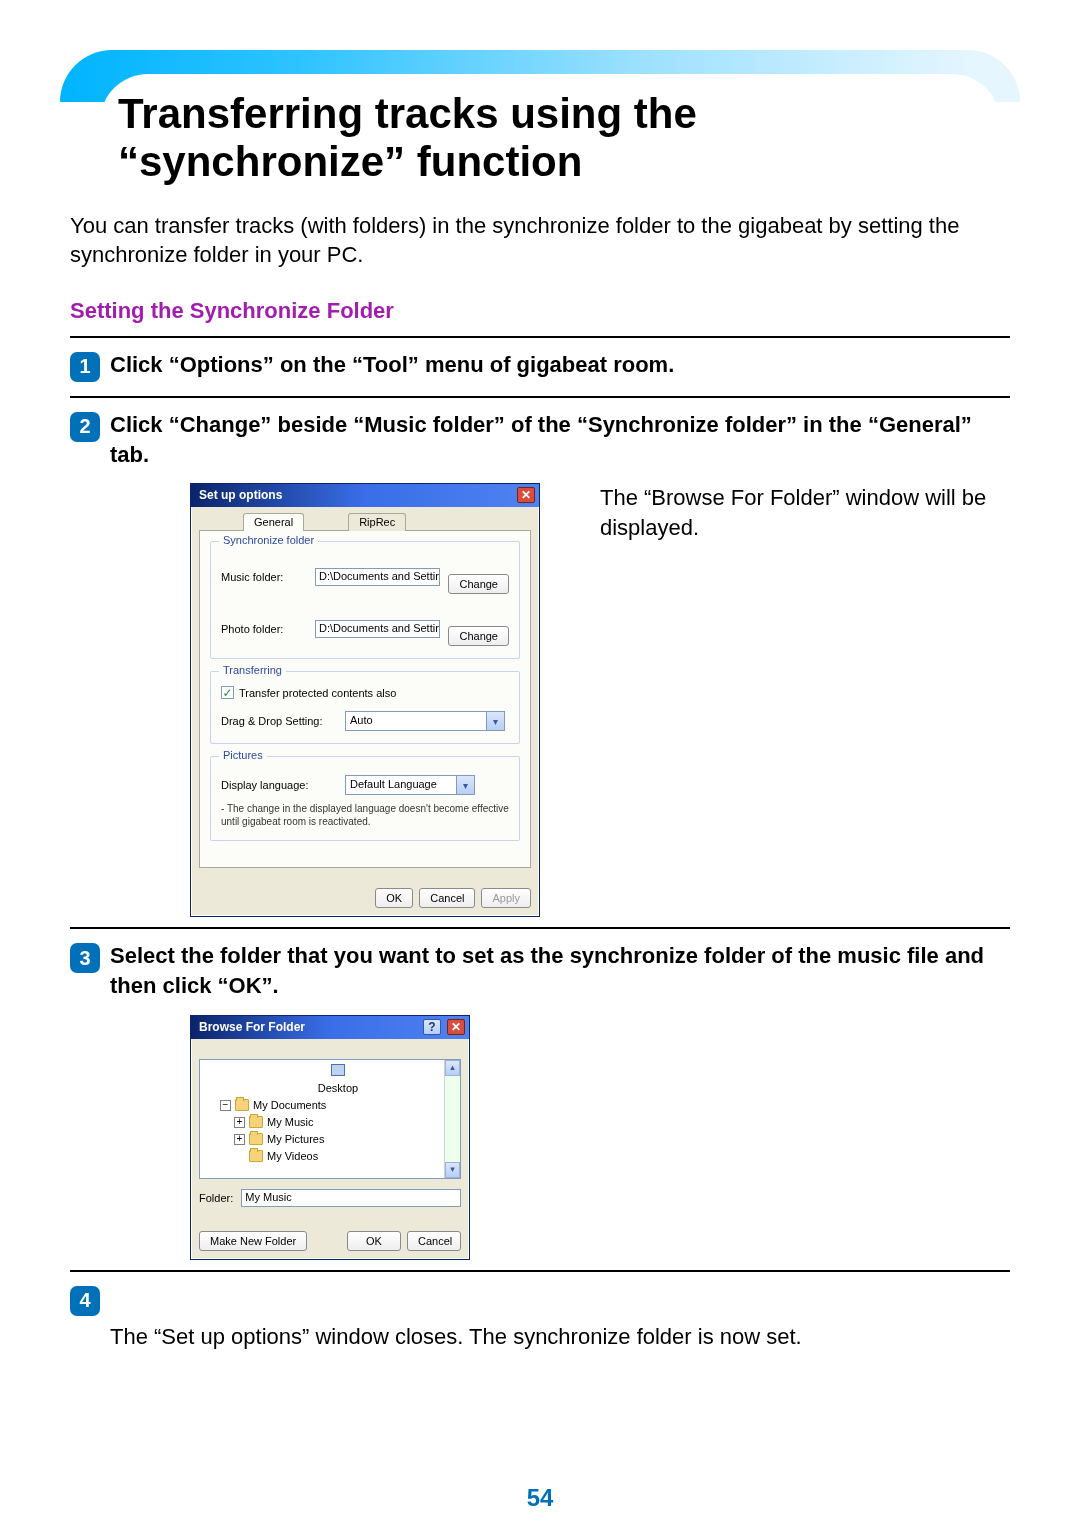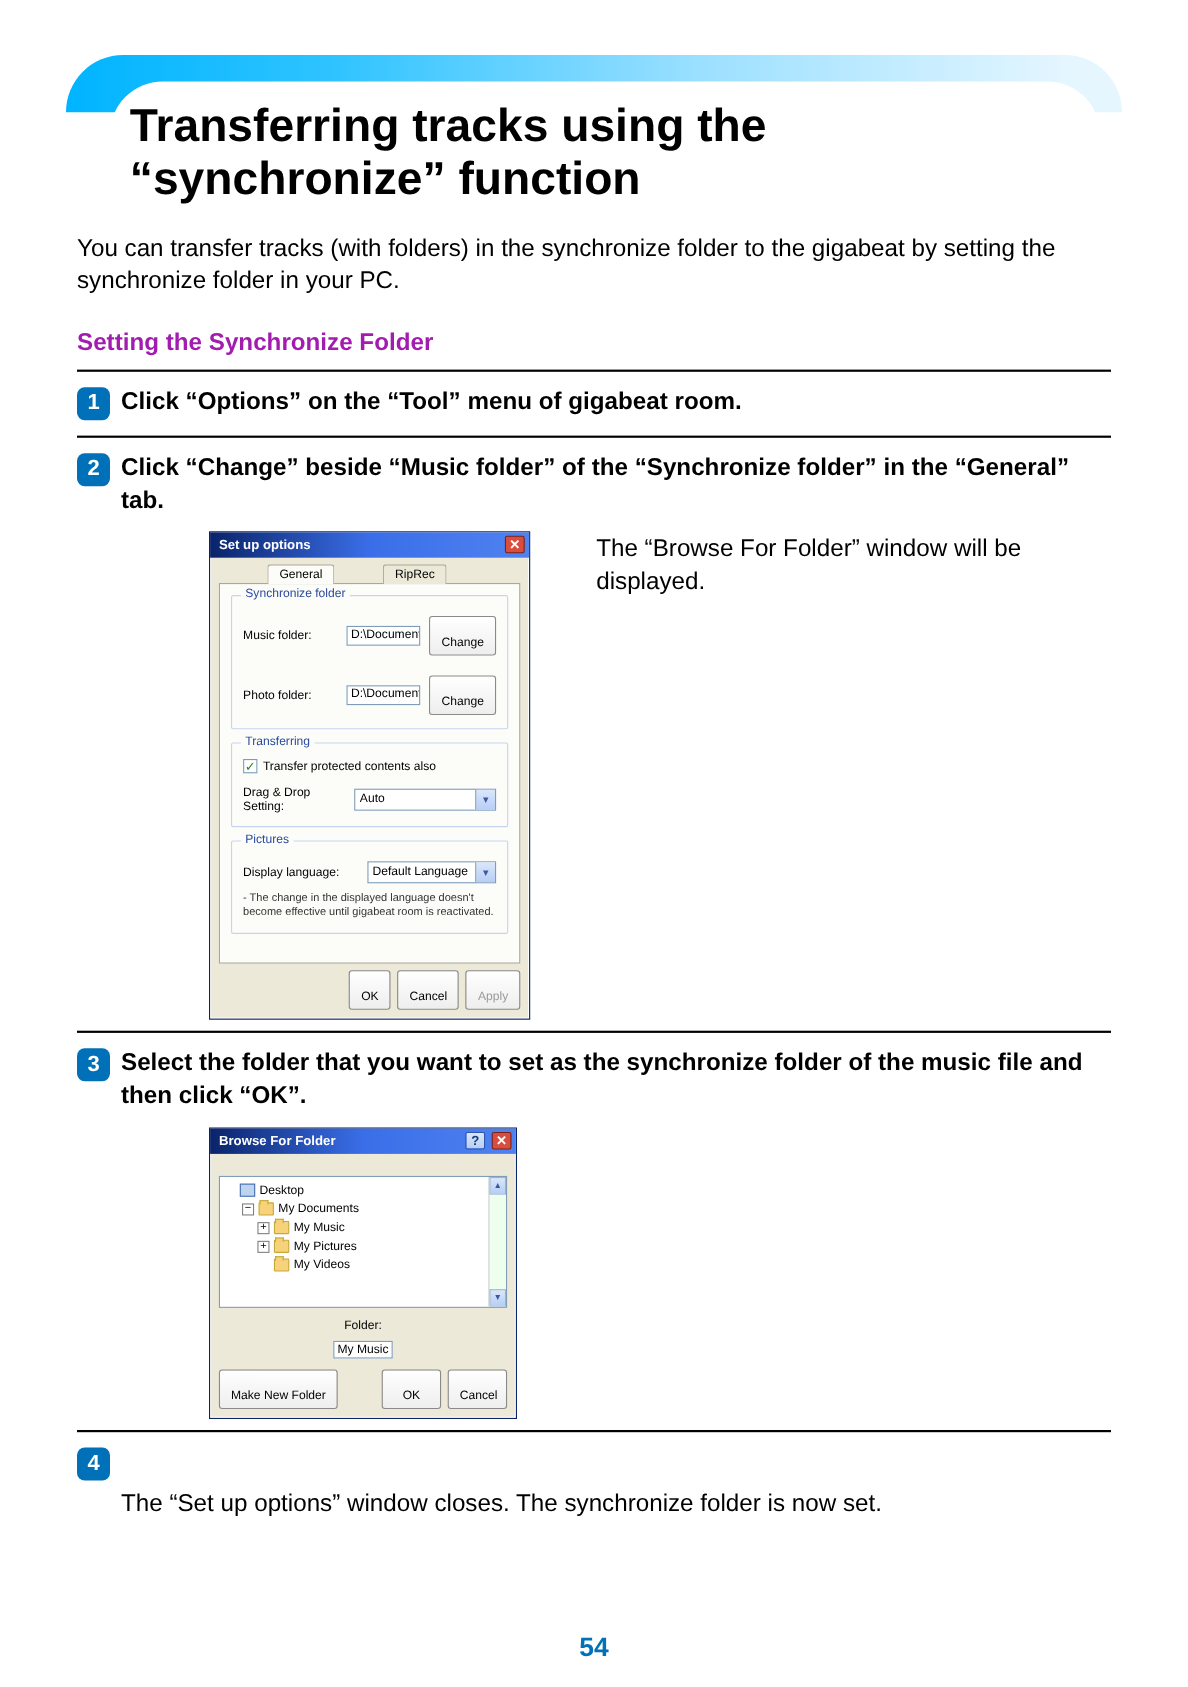--- a/index.html
+++ b/index.html
@@ -102,21 +102,21 @@
     margin: 10px 0 10px 130px;
     align-items: flex-start;
   }
   
   .dlg {
     font-family: Tahoma, Arial, sans-serif;
     font-size: 11px;
     color: #000;
     background: #ece9d8;
     border: 1px solid #0a246a;
-    width: 292px;
+    width: 350px;
     box-shadow: 0 0 0 1px #fff inset;
   }
   .dlg .titlebar {
     display: flex; align-items: center; justify-content: space-between;
     background: linear-gradient(to right, #0a246a, #3a6ee8 50%, #4f82f0);
     color: #fff;
     padding: 3px 4px 4px 8px;
     font-weight: bold;
     font-size: 12px;
   }
@@ -177,23 +177,24 @@
     height: 18px;
     font-size: 11px;
     padding: 1px 3px;
     white-space: nowrap; overflow: hidden;
   }
   .btn {
     background: linear-gradient(#fff,#eee);
     border: 1px solid #8a8a8a;
     border-radius: 3px;
     font-size: 11px;
-    padding: 17px 10px;
+    padding: 1px 10px;
     height: 20px;
     cursor: default;
+    margin-top: 14px;
   }
   .btn.disabled { color: #9a9a9a; }
   .checkbox {
     display: flex; align-items: center; gap: 5px; font-size: 11px;
   }
   .checkbox .box {
     width: 13px; height: 13px; background: #fff; border: 1px solid #7f9db9;
     display: flex; align-items: center; justify-content: center;
     color: #2a8a2a; font-size: 12px; line-height: 1;
   }
@@ -226,21 +227,21 @@
     border-radius: 2px; font-weight: bold; font-size: 12px;
     margin-right: 3px;
   }
   .tree {
     background: #fff; border: 1px solid #7f9db9;
     height: 120px; overflow: auto; padding: 4px 2px 4px 6px;
     font-size: 11px; line-height: 1.55;
     position: relative;
   }
   .tree .node { display: flex; align-items: center; gap: 4px; }
-  .tree .ind0 { padding-left: 12px; }
+  .tree .ind0 { padding-left: 12px; flex-direction: column; }
   .tree .ind1 { padding-left: 14px; }
   .tree .ind2 { padding-left: 28px; }
   .pm {
     width: 11px; height: 11px; border: 1px solid #808080;
     display: flex; align-items: center; justify-content: center;
     font-size: 10px; line-height: 1; color: #000; background: #fff;
   }
   .ficon {
     width: 14px; height: 12px;
     background: #f6d27a;
@@ -263,21 +264,21 @@
   .scrollv .sbtn {
     height: 16px; background: linear-gradient(#dbe6fb,#b7cef5);
     border: 1px solid #9ab3dd; display: flex; align-items: center; justify-content: center;
     font-size: 9px; color: #375a9c;
   }
   .foot2 {
     display: flex; align-items: center; justify-content: space-between;
     margin-top: 10px; gap: 8px;
   }
   .folder-line {
-    display: flex; align-items: center; gap: 8px; margin-top: 10px; flex-direction: column;
+    display: flex; align-items: center; gap: 8px; margin-top: 10px;
   }
   .page-no {
     position: absolute;
     bottom: 22px; left: 0; right: 0;
     text-align: center;
     color: #0071b8;
     font-size: 24px;
     font-weight: bold;
   }
   .title-right-btns { display: flex; gap: 3px; }

